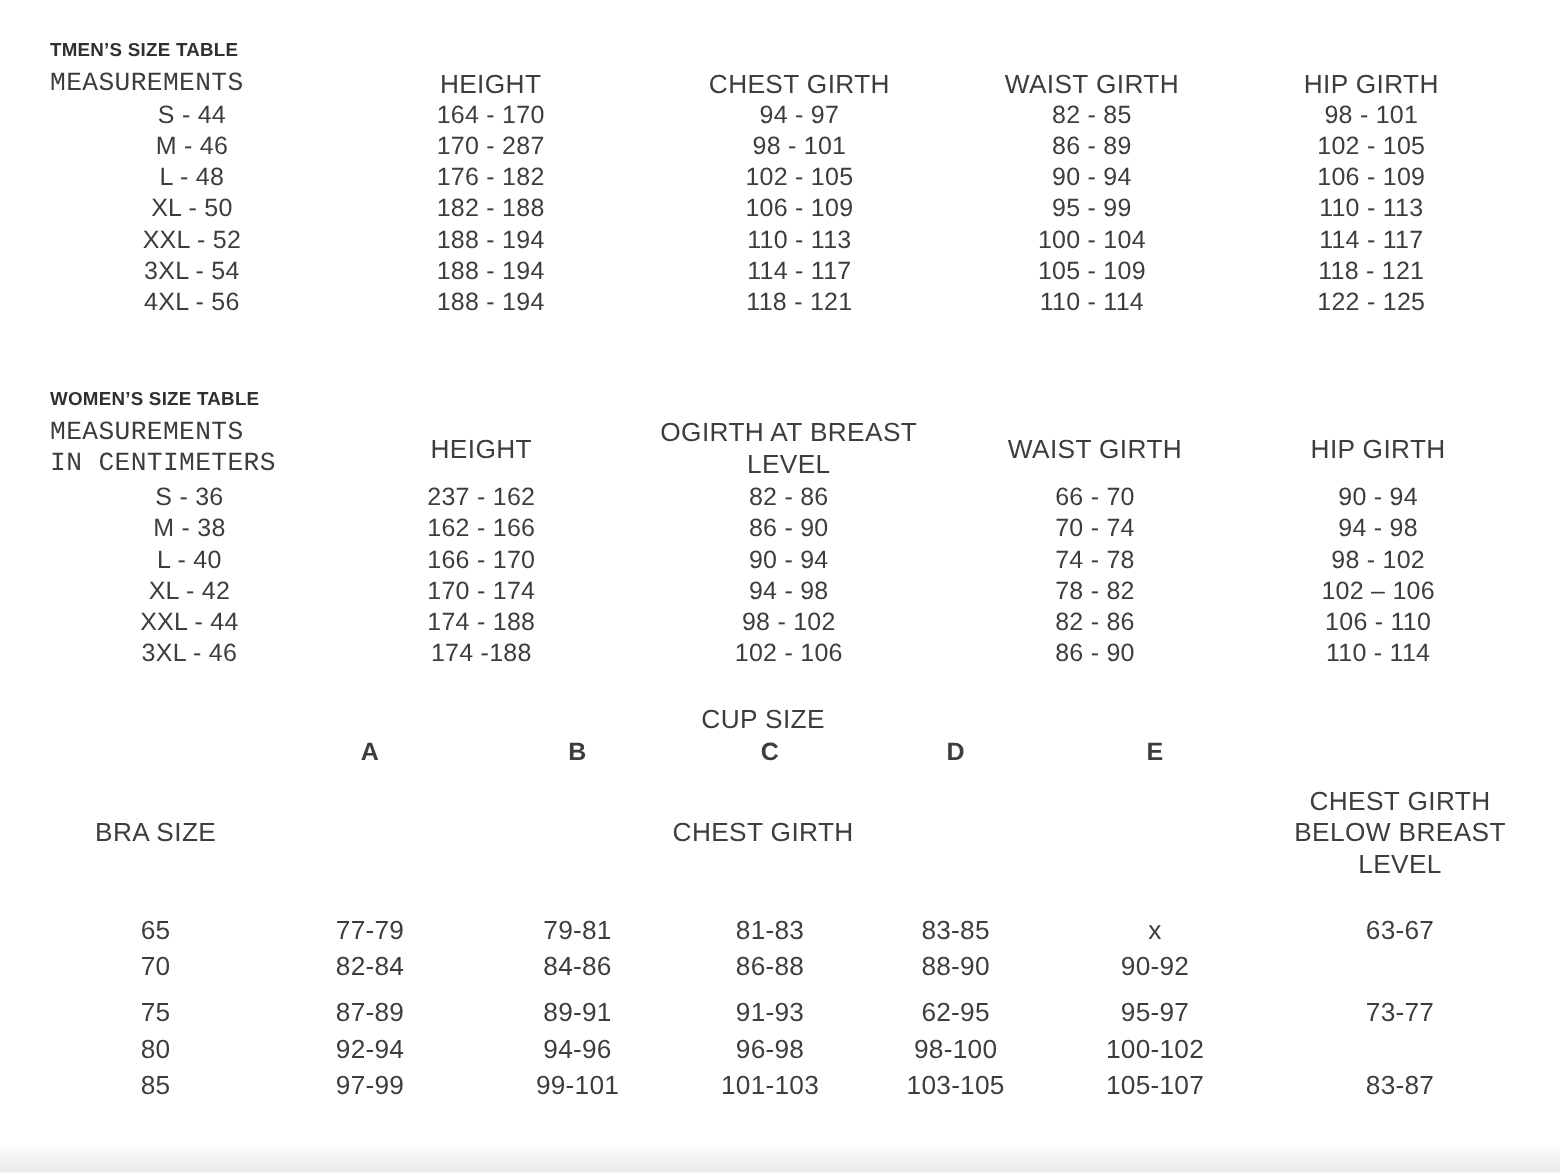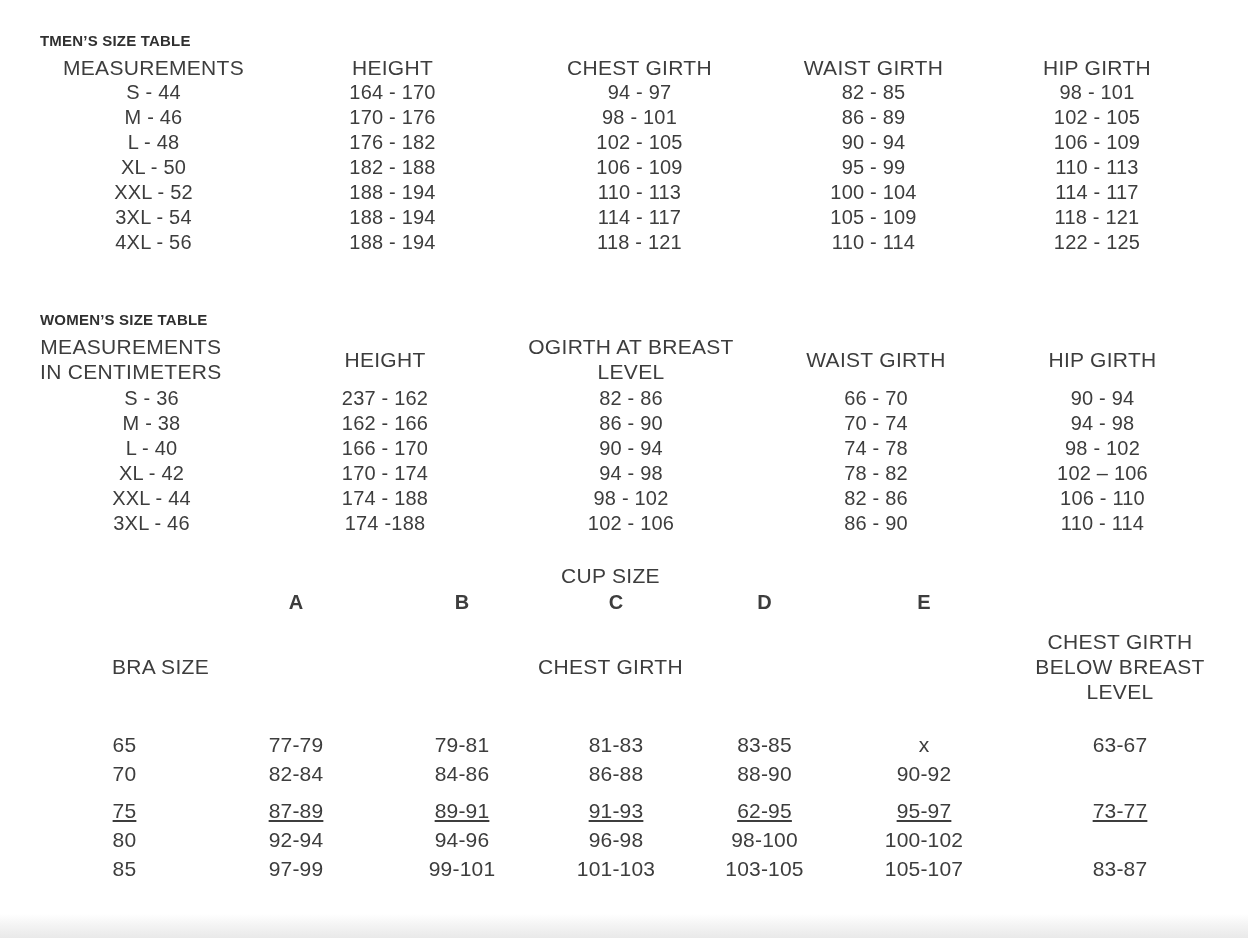--- a/index.html
+++ b/index.html
@@ -34,21 +34,21 @@
     line-height: 25px;
     letter-spacing: 0.2px;
   }
   .hdr {
     font-size: 21px;
     line-height: 25px;
     text-align: center;
     white-space: pre-line;
     letter-spacing: 0.3px;
   }
-  .left { text-align: center; }
+  .left { text-align: left; font-family: Liberation Mono, monospace; }
 
   .womens-section { margin-top: 54px; }
   .womens-header .hdr {
     height: 50px;
     display: flex;
     align-items: center;
     justify-content: center;
   }
   .womens-header .hdr.left { justify-content: flex-start; }
   .womens-header { margin-bottom: 2px; }
@@ -57,26 +57,26 @@
   .bra-cup-row { height: 25px; }
   .bra-cup-row .hdr { grid-column: 3 / 6; }
   .bra-letters-row { height: 28px; align-items: center; }
   .cup-letter { font-weight: bold; font-size: 20px; }
   .bra-letters-row .c2 { grid-column: 2; }
   .bra-letters-row .c3 { grid-column: 3; }
   .bra-letters-row .c4 { grid-column: 4; }
   .bra-letters-row .c5 { grid-column: 5; }
   .bra-letters-row .c6 { grid-column: 6; }
   .bra-header-row { height: 100px; align-items: center; }
-  .bra-header-row .bra-size-hdr { grid-column: 1; text-align: right; }
+  .bra-header-row .bra-size-hdr { grid-column: 1; }
   .bra-header-row .chest-girth-hdr { grid-column: 3 / 6; }
   .bra-header-row .below-breast-hdr { grid-column: 7; }
   .bra-data { margin-top: 14px; }
   .bra-data .grid-row .cell { font-size: 21px; line-height: 29px; }
-  .bra-data .grid-row:nth-child(3) { margin-top: 8px; text-decoration: underline; }
+  .bra-data .grid-row:nth-child(3) { margin-top: 8px; }
 
   .bottom-fade {
     position: absolute;
     left: 0; right: 0; bottom: 0;
     height: 24px;
     background: linear-gradient(180deg, #ffffff 0%, #f4f4f4 45%, #e9e9e9 100%);
   }
 </style>
 </head>
 <body>
@@ -94,21 +94,21 @@
     </div>
     <div class="grid-row mens-cols">
       <div class="cell">S - 44</div>
       <div class="cell">164 - 170</div>
       <div class="cell">94 - 97</div>
       <div class="cell">82 - 85</div>
       <div class="cell">98 - 101</div>
     </div>
     <div class="grid-row mens-cols">
       <div class="cell">M - 46</div>
-      <div class="cell">170 - 176</div>
+      <div class="cell">170 - 287</div>
       <div class="cell">98 - 101</div>
       <div class="cell">86 - 89</div>
       <div class="cell">102 - 105</div>
     </div>
     <div class="grid-row mens-cols">
       <div class="cell">L - 48</div>
       <div class="cell">176 - 182</div>
       <div class="cell">102 - 105</div>
       <div class="cell">90 - 94</div>
       <div class="cell">106 - 109</div>

